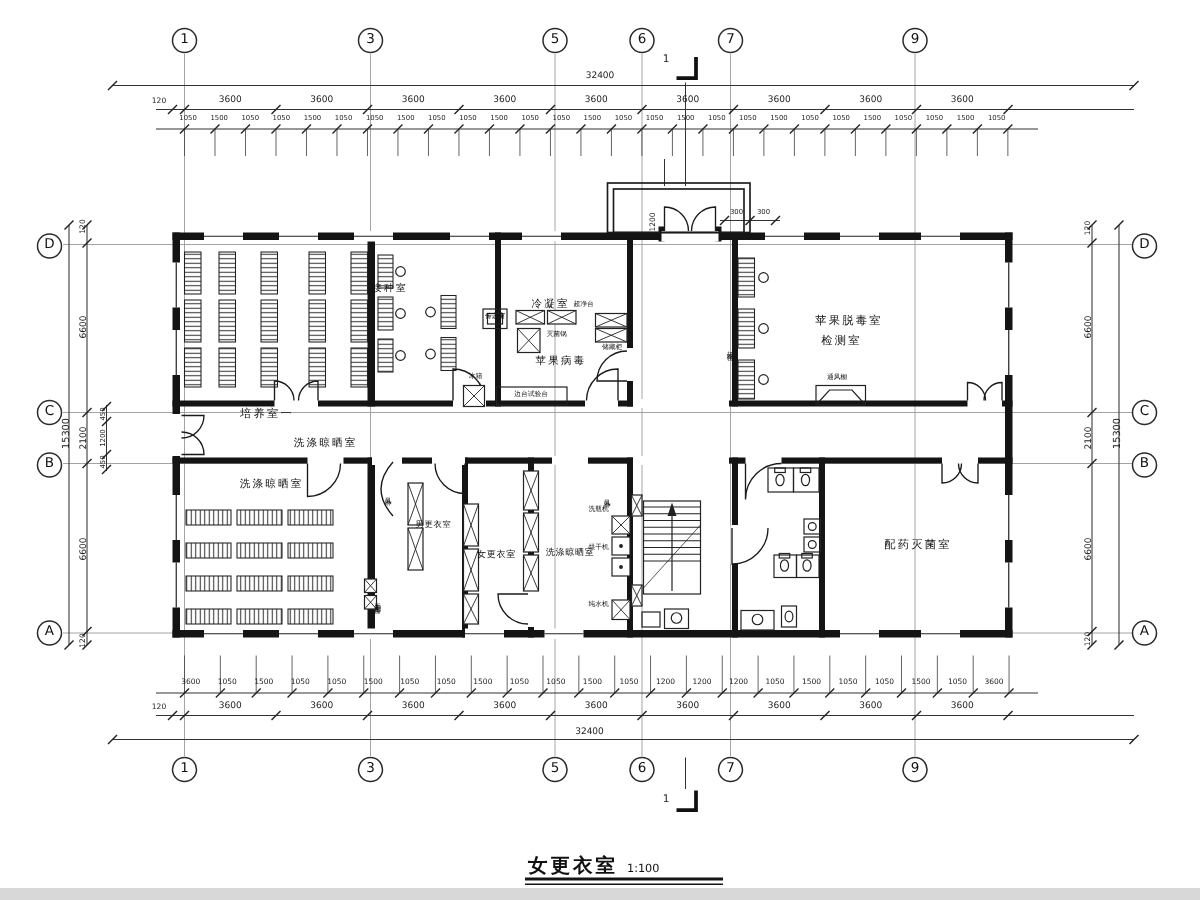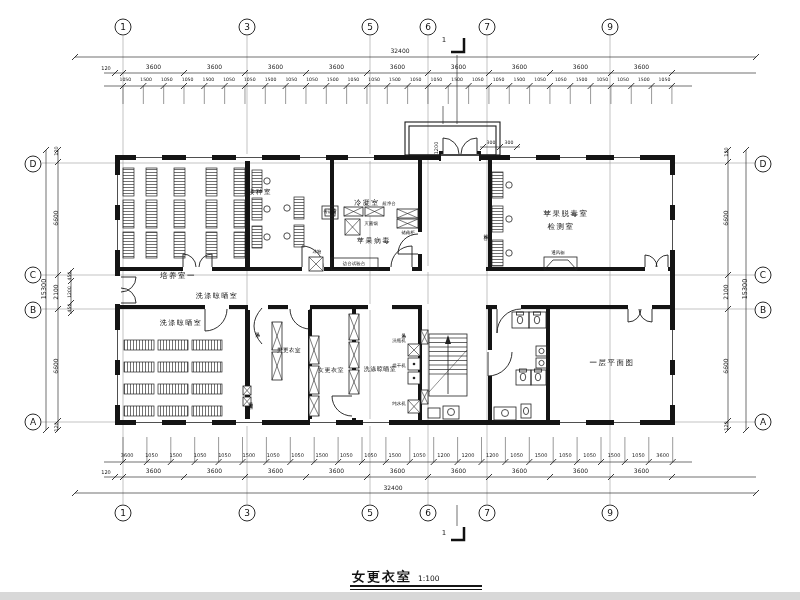--- a/index.html
+++ b/index.html
@@ -629,21 +629,21 @@
 <div class="t room f65" style="left:260px;top:192px">接种室</div>
 <div class="t room f7" style="left:367px;top:203px">冷凝室</div>
 <div class="t room f7" style="left:374px;top:241px">苹果病毒</div>
 <div class="t room f75" style="left:566px;top:214px">苹果脱毒室</div>
 <div class="t room f75" style="left:561px;top:227px">检测室</div>
 <div class="t room f7" style="left:217px;top:296px">洗涤晾晒室</div>
 <div class="t room f7" style="left:181px;top:323px">洗涤晾晒室</div>
 <div class="t room f55" style="left:289px;top:351px;letter-spacing:.5px">男更衣室</div>
 <div class="t room f6" style="left:331px;top:370px;letter-spacing:.5px">女更衣室</div>
 <div class="t room f6" style="left:380px;top:369px;letter-spacing:.5px">洗涤晾晒室</div>
-<div class="t room f75" style="left:612px;top:363px">一层平面图</div>
+<div class="t room f75" style="left:612px;top:363px">配药灭菌室</div>
 
 <div class="t eq" style="left:330px;top:212px">传递窗</div>
 <div class="t eq" style="left:317px;top:252px">冰箱</div>
 <div class="t eq" style="left:371px;top:224px">灭菌锅</div>
 <div class="t eq" style="left:408px;top:233px">储藏柜</div>
 <div class="t eq" style="left:389px;top:204px">超净台</div>
 <div class="t eq" style="left:354px;top:264px">边台试验台</div>
 <div class="t eq" style="left:558px;top:253px">通风橱</div>
 <div class="t eq vert" style="left:485px;top:232px">超净台</div>
 <div class="t eq vert" style="left:257px;top:329px">风淋</div>

